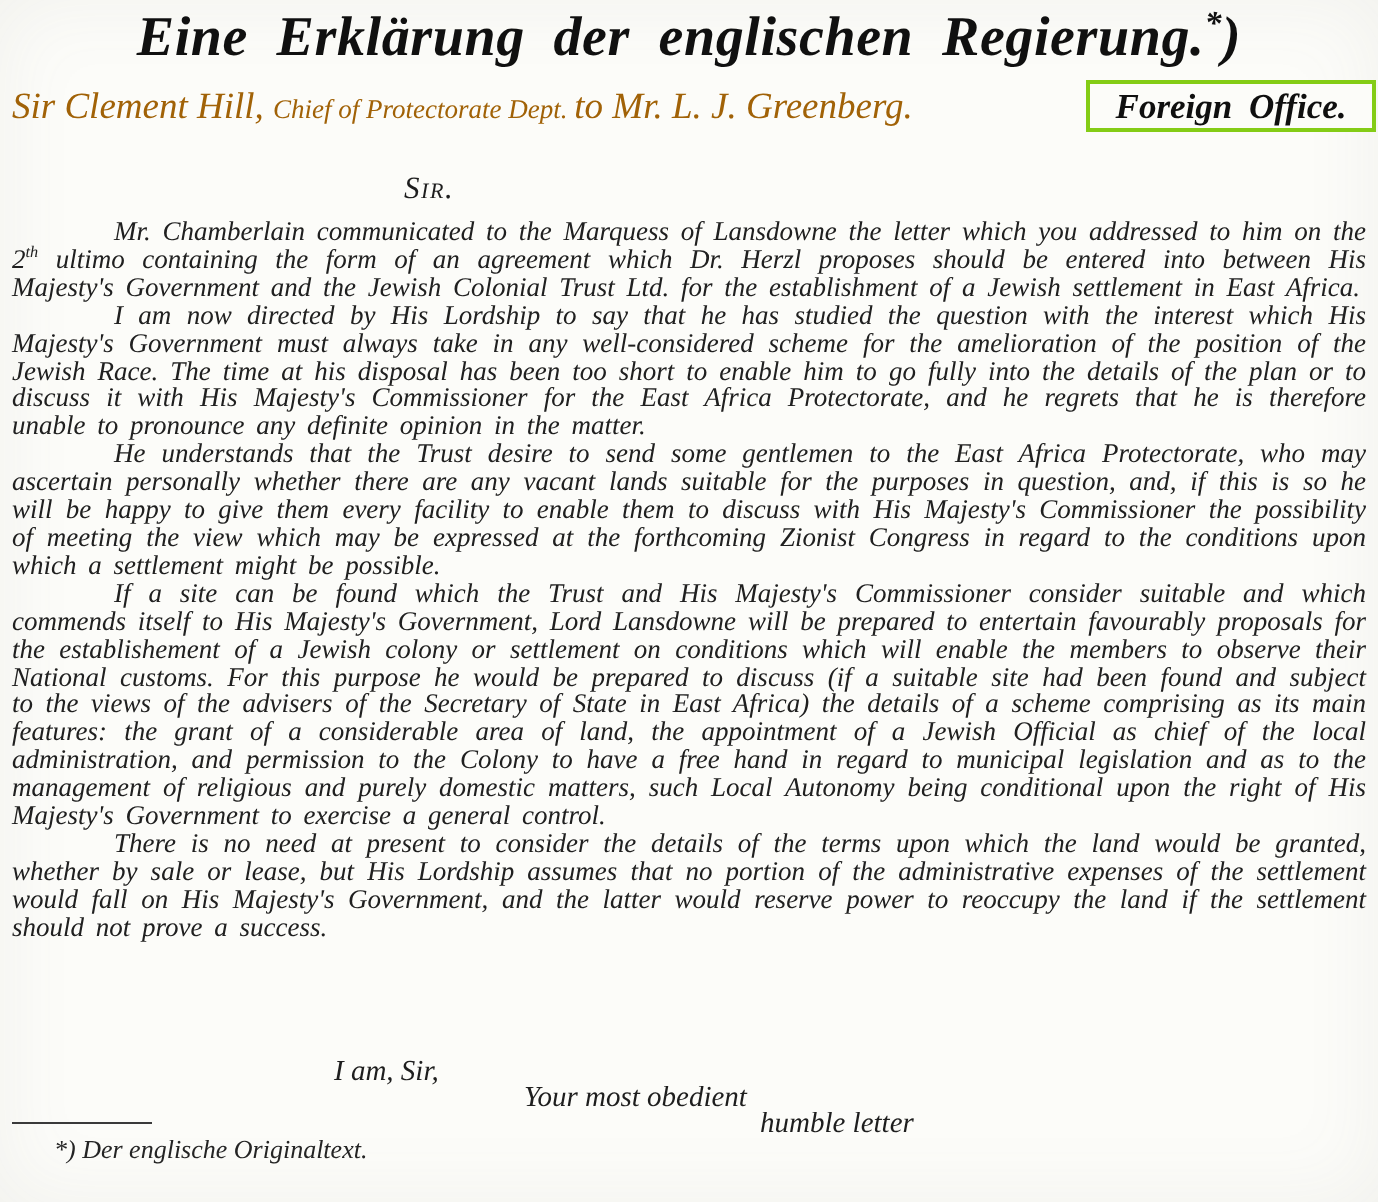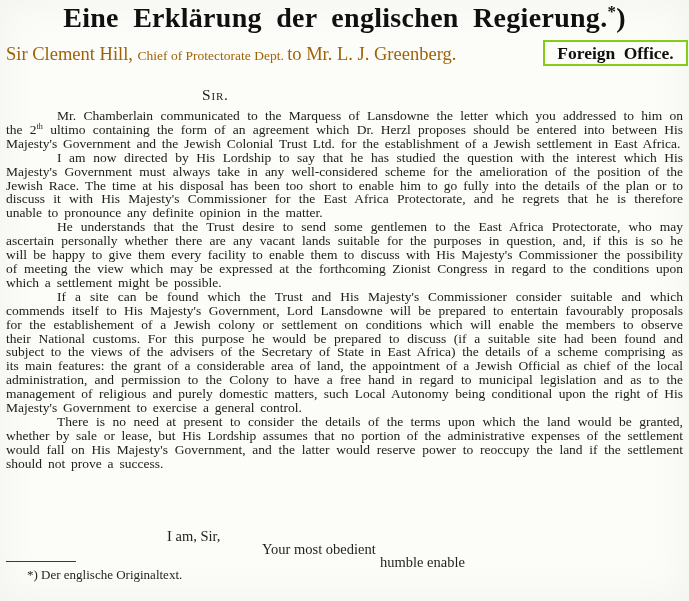--- a/index.html
+++ b/index.html
@@ -5,20 +5,21 @@
   html,body { margin:0; padding:0; background:#e8e8e4; }
   .page {
     position:relative;
     width:689px; height:601px;
     margin:0 auto;
     background:#fcfcf9;
     color:#1e1e1e;
     font-family:"Liberation Serif", serif;
     overflow:hidden;
     box-shadow: inset 0 0 40px rgba(120,115,100,0.08);
+    font-style: italic;
   }
   .title {
     position:absolute; top:2px; left:0; width:689px;
     text-align:center;
     font-size:28px; font-weight:bold; color:#101010;
     word-spacing:7px; letter-spacing:0.3px;
     white-space:nowrap;
   }
   .title sup { font-size:60%; vertical-align:super; }
   .byline {
@@ -87,20 +88,20 @@
   <div class="letter-body">
       <p><span>Mr. Chamberlain communicated to the Marquess of Lansdowne the letter which you addressed to him on the 2</span><sup>th</sup><span> ultimo containing the form of an agreement which Dr. Herzl proposes should be entered into between His Majesty's Government and the Jewish Colonial Trust Ltd. for the establishment of a Jewish settlement in East Africa.</span></p>
       <p><span>I am now directed by His Lordship to say that he has studied the question with the interest which His Majesty's Government must always take in any well-considered scheme for the amelioration of the position of the Jewish Race.  The time at his disposal has been too short to enable him to go fully into the details of the plan or to discuss it with His Majesty's Commissioner for the East Africa Protectorate, and he regrets that he is therefore unable to pronounce any definite opinion in the matter.</span></p>
       <p><span>He understands that the Trust desire to send some gentlemen to the East Africa Protectorate, who may ascertain personally whether there are any vacant lands suitable for the purposes in question, and, if this is so he will be happy to give them every facility to enable them to discuss with His Majesty's Commissioner the possibility of meeting the view which may be expressed at the forthcoming Zionist Congress in regard to the conditions upon which a settlement might be possible.</span></p>
       <p><span>If a site can be found which the Trust and His Majesty's Commissioner consider suitable and which commends itself to His Majesty's Government, Lord Lansdowne will be prepared to entertain favourably proposals for the establishement of a Jewish colony or settlement on conditions which will enable the members to observe their National customs.  For this purpose he would be prepared to discuss (if a suitable site had been found and subject to the views of the advisers of the Secretary of State in East Africa) the details of a scheme comprising as its main features: the grant of a considerable area of land, the appointment of a Jewish Official as chief of the local administration, and permission to the Colony to have a free hand in regard to municipal legislation and as to the management of religious and purely domestic matters, such Local Autonomy being conditional upon the right of His Majesty's Government to exercise a general control.</span></p>
       <p><span>There is no need at present to consider the details of the terms upon which the land would be granted, whether by sale or lease, but His Lordship assumes that no portion of the administrative expenses of the settlement would fall on His Majesty's Government, and the latter would reserve power to reoccupy the land if the settlement should not prove a success.</span></p>
     </div>
 
   <div class="closing-line closing-1">I am, Sir,</div>
   <div class="closing-line closing-2">Your most obedient</div>
-  <div class="closing-line closing-3">humble enable</div>
+  <div class="closing-line closing-3">humble letter</div>
 
   <div class="signature-line"><span>(signed) </span><span class="sig-name">Clement Hill.</span></div>
 
   <div class="footnote-rule"></div>
   <div class="footnote"><span>*) </span><span>Der englische Originaltext.</span></div>
 
 </div>
 
 </body></html>

